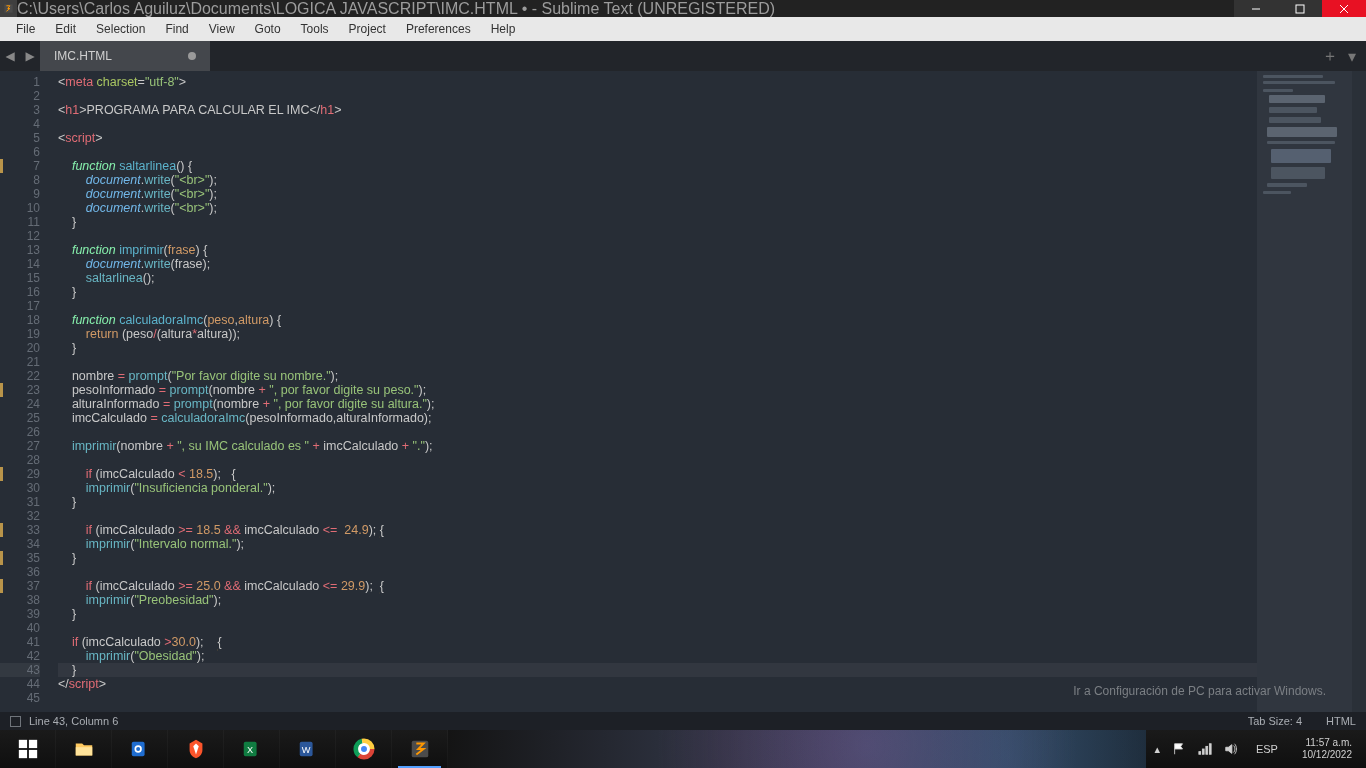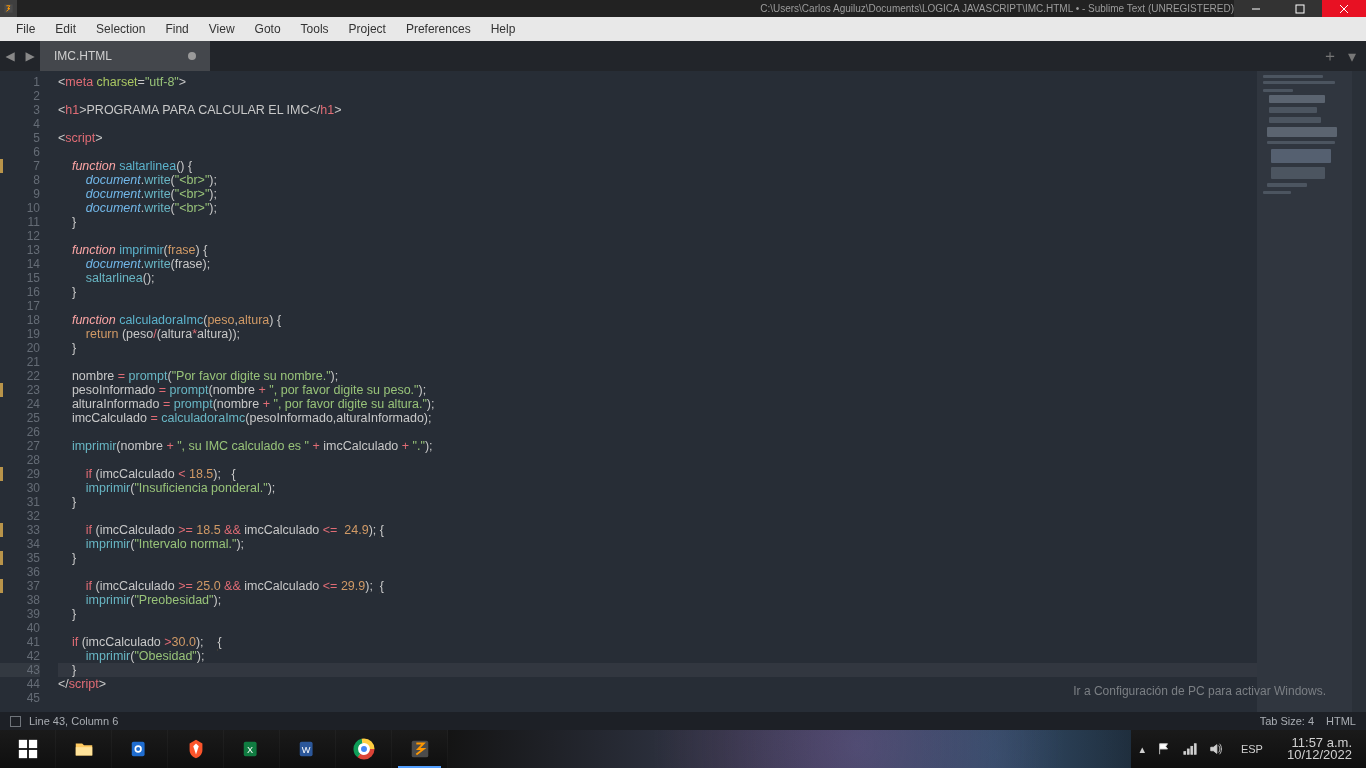--- a/index.html
+++ b/index.html
@@ -2,21 +2,21 @@
 <html><head>
 <meta charset="utf-8">
 <style>
 * { margin: 0; padding: 0; box-sizing: border-box; font-family: "Segoe UI", Tahoma, sans-serif; }
 body { width: 1366px; height: 768px; overflow: hidden; background: #000; position: relative; }
 
 
 .titlebar { height: 17px; background: #222; display: flex; align-items: center; position: relative; }
 .titlebar-icon { width: 17px; height: 17px; background: #3f3f3f; display:flex; align-items:center; justify-content:center; }
 .titlebar-icon svg { width:11px; height:11px; }
-.titlebar-text { flex:1; text-align:right; color: #9c9c9c; font-size: 10px; font-family: Tahoma, sans-serif; }
+.titlebar-text { flex:1; text-align:left; color: #9c9c9c; font-size: 16px; font-family: Tahoma, sans-serif; }
 .winbtns { display:flex; height:17px; }
 .winbtn { width:44px; height:17px; display:flex; align-items:center; justify-content:center; background:#333; }
 .winbtn.close { background:#e81123; }
 .winbtn svg { stroke:#fff; stroke-width:1; fill:none; }
 
 
 .menubar { height: 24px; background: #e8e8e8; display:flex; align-items:center; padding: 0 6px; gap: 0; font-size: 12px; color:#333; }
 .menubar span { padding: 10px 10px; cursor: default; }
 
 
@@ -41,52 +41,52 @@
 .minimap { width: 95px; background:#30363f; position:relative; overflow:hidden; }
 .minimap .blob { position:absolute; background:#4c5560; border-radius:1px; }
 
 
 .vscroll { width: 14px; background:#2a3038; }
 
 
 .pnc { color:#c8c8c8; } 
 .tag { color:#e06c75; } 
 .attr { color:#a9c662; }
-.key { color:#fca5a5; font-style: italic; } 
+.key { color:#86efac; font-style: italic; } 
 .key2 { color:#d19a66; }
 .fn  { color:#5cb3cc; } 
 .fn2 { color:#72b8ea; font-style: italic; } 
 .str { color:#98c379; } 
 .num { color:#d19a66; }
 .op  { color:#e06c75; }
 .var { color:#c8c8c8; }
 .call{ color:#68b6c4; }
 .ul  { text-decoration: underline wavy #8a6d3b; text-decoration-thickness:1px; }
 
 
 .statusbar { position:absolute; bottom:38px; left:0; right:0; height:18px; background:#1d2026; color:#a9adb3; font-size:11px; display:flex; align-items:center; padding:0 10px;text-align:right; }
 .statusbar .chk { width:11px; height:11px; border:1px solid #6f747b; margin-right:8px; }
-.statusbar .right { margin-left:auto; display:flex; gap:12px; }
+.statusbar .right { margin-left:auto; display:flex; gap:24px; }
 
 
 .wm { position:absolute; right:40px; bottom:70px; color:#8c8f93; text-align:left; }
 .wm .l1 { font-size:19px; font-weight:400; color:#9da1a6; }
 .wm .l2 { font-size:12px; color:#7b7f84; }
 
 
 .taskbar { position:absolute; bottom:0; left:0; right:0; height:38px; background:linear-gradient(#1a1a1a,#0f0f0f); display:flex; align-items:stretch; }
 .tbgroup { display:flex; }
 .tbitem { width:56px; display:flex; align-items:center; justify-content:center; border-right:1px solid rgba(255,255,255,0.03); position:relative; }
 .tbitem.active::after { content:""; position:absolute; bottom:0; left:6px; right:6px; height:2px; background:#54a0ff; }
 .tbitem svg { width:22px; height:22px; }
 .tbbg { flex:1; background: linear-gradient(90deg,#141414 0%, #2a2e3a 30%, #3a3248 55%, #314053 80%, #1a232c 100%); position:relative; overflow:hidden; }
 .tbbg::before{ content:""; position:absolute; inset:0; background: radial-gradient(circle at 60% 40%, rgba(120,100,160,.4), transparent 50%), radial-gradient(circle at 80% 70%, rgba(50,90,130,.4), transparent 50%); }
 .tray { display:flex; align-items:center; gap:12px; padding:0 8px; color:#d0d0d0; font-size:11px; }
 .tray .lang { padding:0 6px; }
-.tray .clock { text-align:right; line-height:12px; padding:0 6px; font-size:13px; }
+.tray .clock { text-align:right; line-height:12px; padding:0 6px; font-size:10px; }
 .tray svg { width:14px; height:14px; stroke:#d0d0d0; fill:#d0d0d0; }
 </style>
 </head>
 <body>
 
 <div class="titlebar">
   <div class="titlebar-icon">
     <svg viewBox="0 0 16 16">
         <rect x="2" y="2" width="12" height="12" fill="#4b4b4b"></rect>
         <path d="M5 4 L10 4 L7 8 L10 8 L5 12" stroke="#ff9800" stroke-width="1.4" fill="none"></path>

